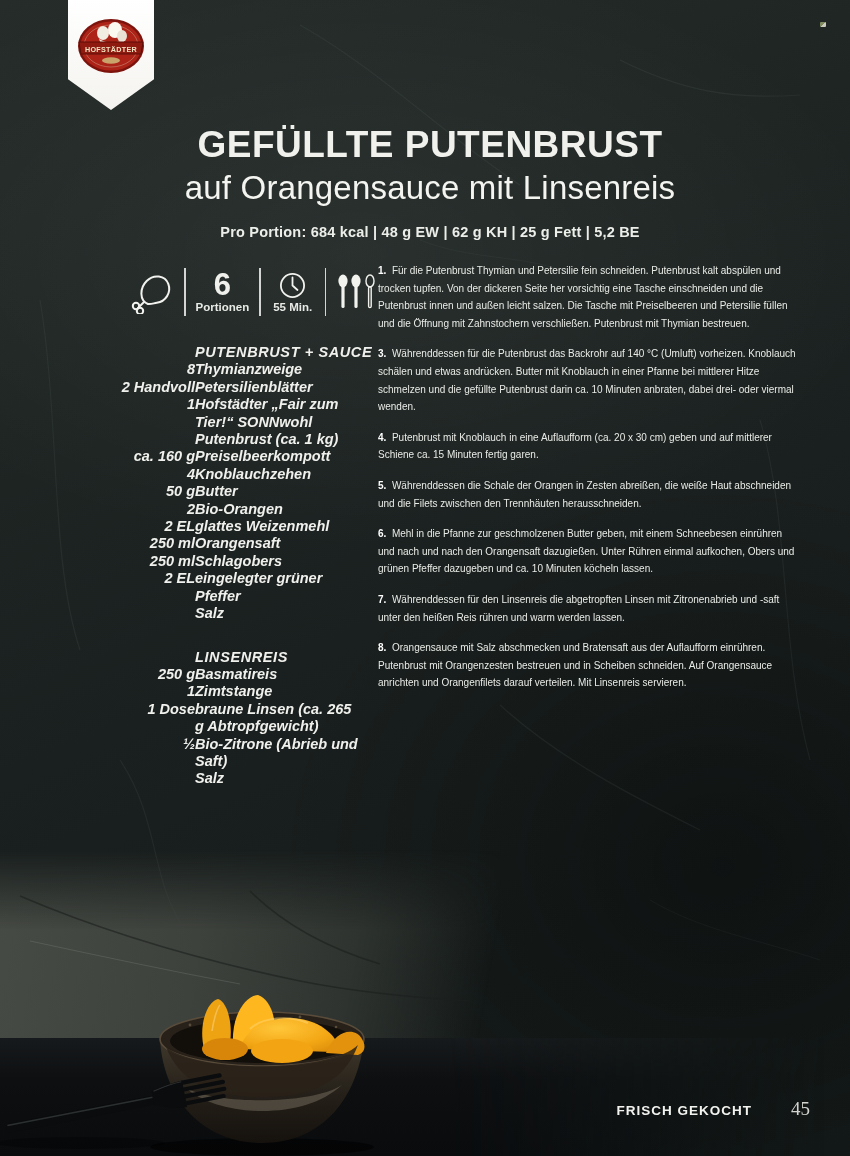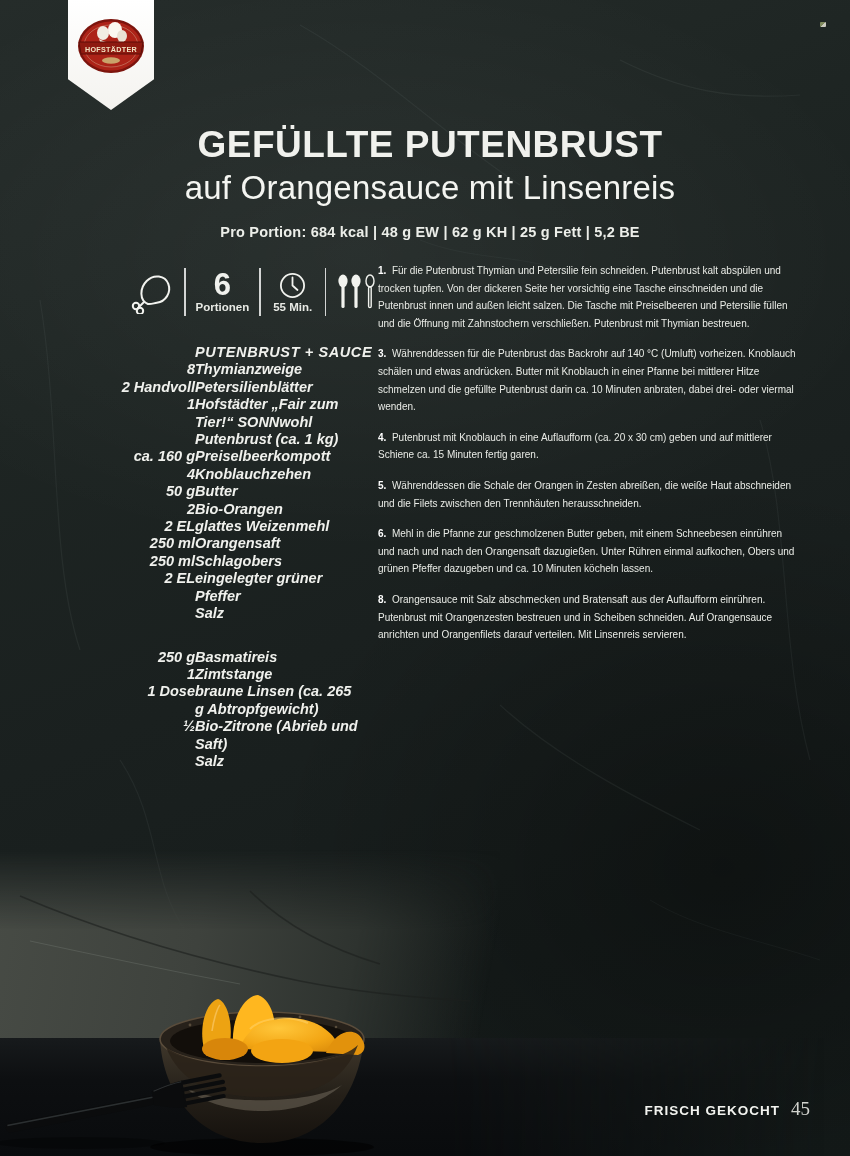--- a/index.html
+++ b/index.html
@@ -60,21 +60,21 @@
   .wall-crack { position:absolute; left:0; bottom:150px; width:480px; height:120px; pointer-events:none; }
   .photo-table { position:absolute; left:0; bottom:0; width:100%; height:118px;
     background:linear-gradient(to bottom,#171a1c 0%, #0d0f11 35%, #090b0d 100%);
     -webkit-mask-image:linear-gradient(to right,#000 52%, rgba(0,0,0,.45) 78%, transparent 97%);
     mask-image:linear-gradient(to right,#000 52%, rgba(0,0,0,.45) 78%, transparent 97%); }
   .bowl-svg { position:absolute; left:0; bottom:0; }
 
   
   .footer { position:absolute; right:40px; top:1098px; display:flex; align-items:baseline; gap:11px; }
   .footer-mag { font-size:13.5px; font-weight:700; letter-spacing:1px; color:#f2f3ef; }
-  .footer-page { font-family:"Liberation Serif", serif; font-size:19px; color:#d3d4cf; }
+  .footer-page { font-family:"Liberation Serif", serif; font-size:19px; color:#d3d4cf;margin-left:28px; }
 </style>
 </head>
 <body>
 
 <div class="page">
 
   <svg class="scratches" width="850" height="1156" viewBox="0 0 850 1156">
     <g stroke="#aebdb6" stroke-width="1.2" fill="none" opacity="0.07">
       <path d="M300,25 C380,70 450,140 520,185"></path>
       <path d="M620,60 C680,90 730,100 800,95"></path>
@@ -202,20 +202,24 @@
       </div>
     <div class="ing-row">
         <span class="qty">2 EL</span>
         <span class="nm">eingelegter grüner Pfeffer</span>
       </div>
     <div class="ing-row">
         <span class="qty"></span>
         <span class="nm">Salz</span>
       </div>
     <div class="sec-gap"></div>
+    <div class="ing-row ing-head">
+        <span class="qty"></span>
+        <span class="nm">LINSENREIS</span>
+      </div>
     <div class="ing-row">
         <span class="qty">250 g</span>
         <span class="nm">Basmatireis</span>
       </div>
     <div class="ing-row">
         <span class="qty">1</span>
         <span class="nm">Zimtstange</span>
       </div>
     <div class="ing-row">
         <span class="qty">1 Dose</span>
@@ -230,20 +234,21 @@
         <span class="nm">Salz</span>
       </div>
   </aside>
 
   <section class="preparation">
     <p class="step"><b>1.</b>&nbsp; <span>Für die Putenbrust Thymian und Petersilie fein schneiden. Putenbrust kalt abspülen und trocken tupfen. Von der dickeren Seite her vorsichtig eine Tasche einschneiden und die Putenbrust innen und außen leicht salzen. Die Tasche mit Preiselbeeren und Petersilie füllen und die Öffnung mit Zahnstochern verschließen. Putenbrust mit Thymian bestreuen.</span></p>
     <p class="step"><b>3.</b>&nbsp; <span>Währenddessen für die Putenbrust das Backrohr auf 140 °C (Umluft) vorheizen. Knoblauch schälen und etwas andrücken. Butter mit Knoblauch in einer Pfanne bei mittlerer Hitze schmelzen und die gefüllte Putenbrust darin ca. 10 Minuten anbraten, dabei drei- oder viermal wenden.</span></p>
     <p class="step"><b>4.</b>&nbsp; <span>Putenbrust mit Knoblauch in eine Auflaufform (ca. 20 x 30 cm) geben und auf mittlerer Schiene ca. 15 Minuten fertig garen.</span></p>
     <p class="step"><b>5.</b>&nbsp; <span>Währenddessen die Schale der Orangen in Zesten abreißen, die weiße Haut abschneiden und die Filets zwischen den Trennhäuten herausschneiden.</span></p>
     <p class="step"><b>6.</b>&nbsp; <span>Mehl in die Pfanne zur geschmolzenen Butter geben, mit einem Schneebesen einrühren und nach und nach den Orangensaft dazugießen. Unter Rühren einmal aufkochen, Obers und grünen Pfeffer dazugeben und ca. 10 Minuten köcheln lassen.</span></p>
+    <p class="step"><b>7.</b>&nbsp; <span>Währenddessen für den Linsenreis die abgetropften Linsen mit Zitronenabrieb und -saft unter den heißen Reis rühren und warm werden lassen.</span></p>
     <p class="step"><b>8.</b>&nbsp; <span>Orangensauce mit Salz abschmecken und Bratensaft aus der Auflaufform einrühren. Putenbrust mit Orangenzesten bestreuen und in Scheiben schneiden. Auf Orangensauce anrichten und Orangenfilets darauf verteilen. Mit Linsenreis servieren.</span></p>
   </section>
 
   <div class="photo-wall"></div>
   <svg class="wall-crack" width="480" height="120" viewBox="0 0 480 120">
     <g stroke="#1c1f1d" stroke-width="1.6" fill="none" opacity="0.6">
       <path d="M20,10 C90,40 180,70 300,95 C360,107 420,112 470,115"></path>
       <path d="M250,5 C280,35 320,60 380,78"></path>
     </g>
     <g stroke="#8b928c" stroke-width="1" fill="none" opacity="0.25">

